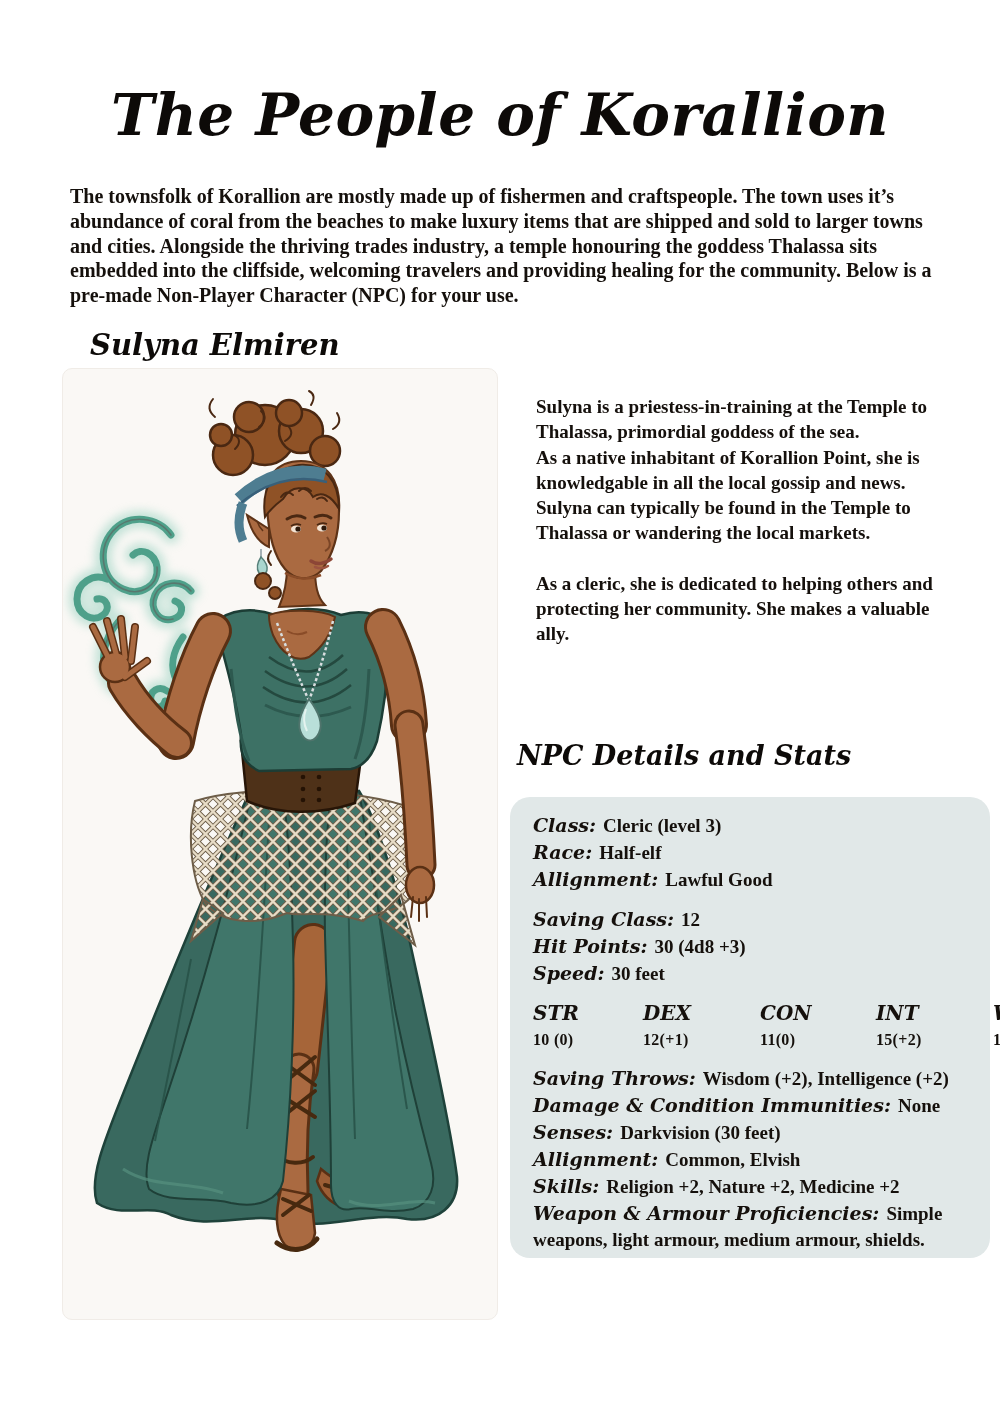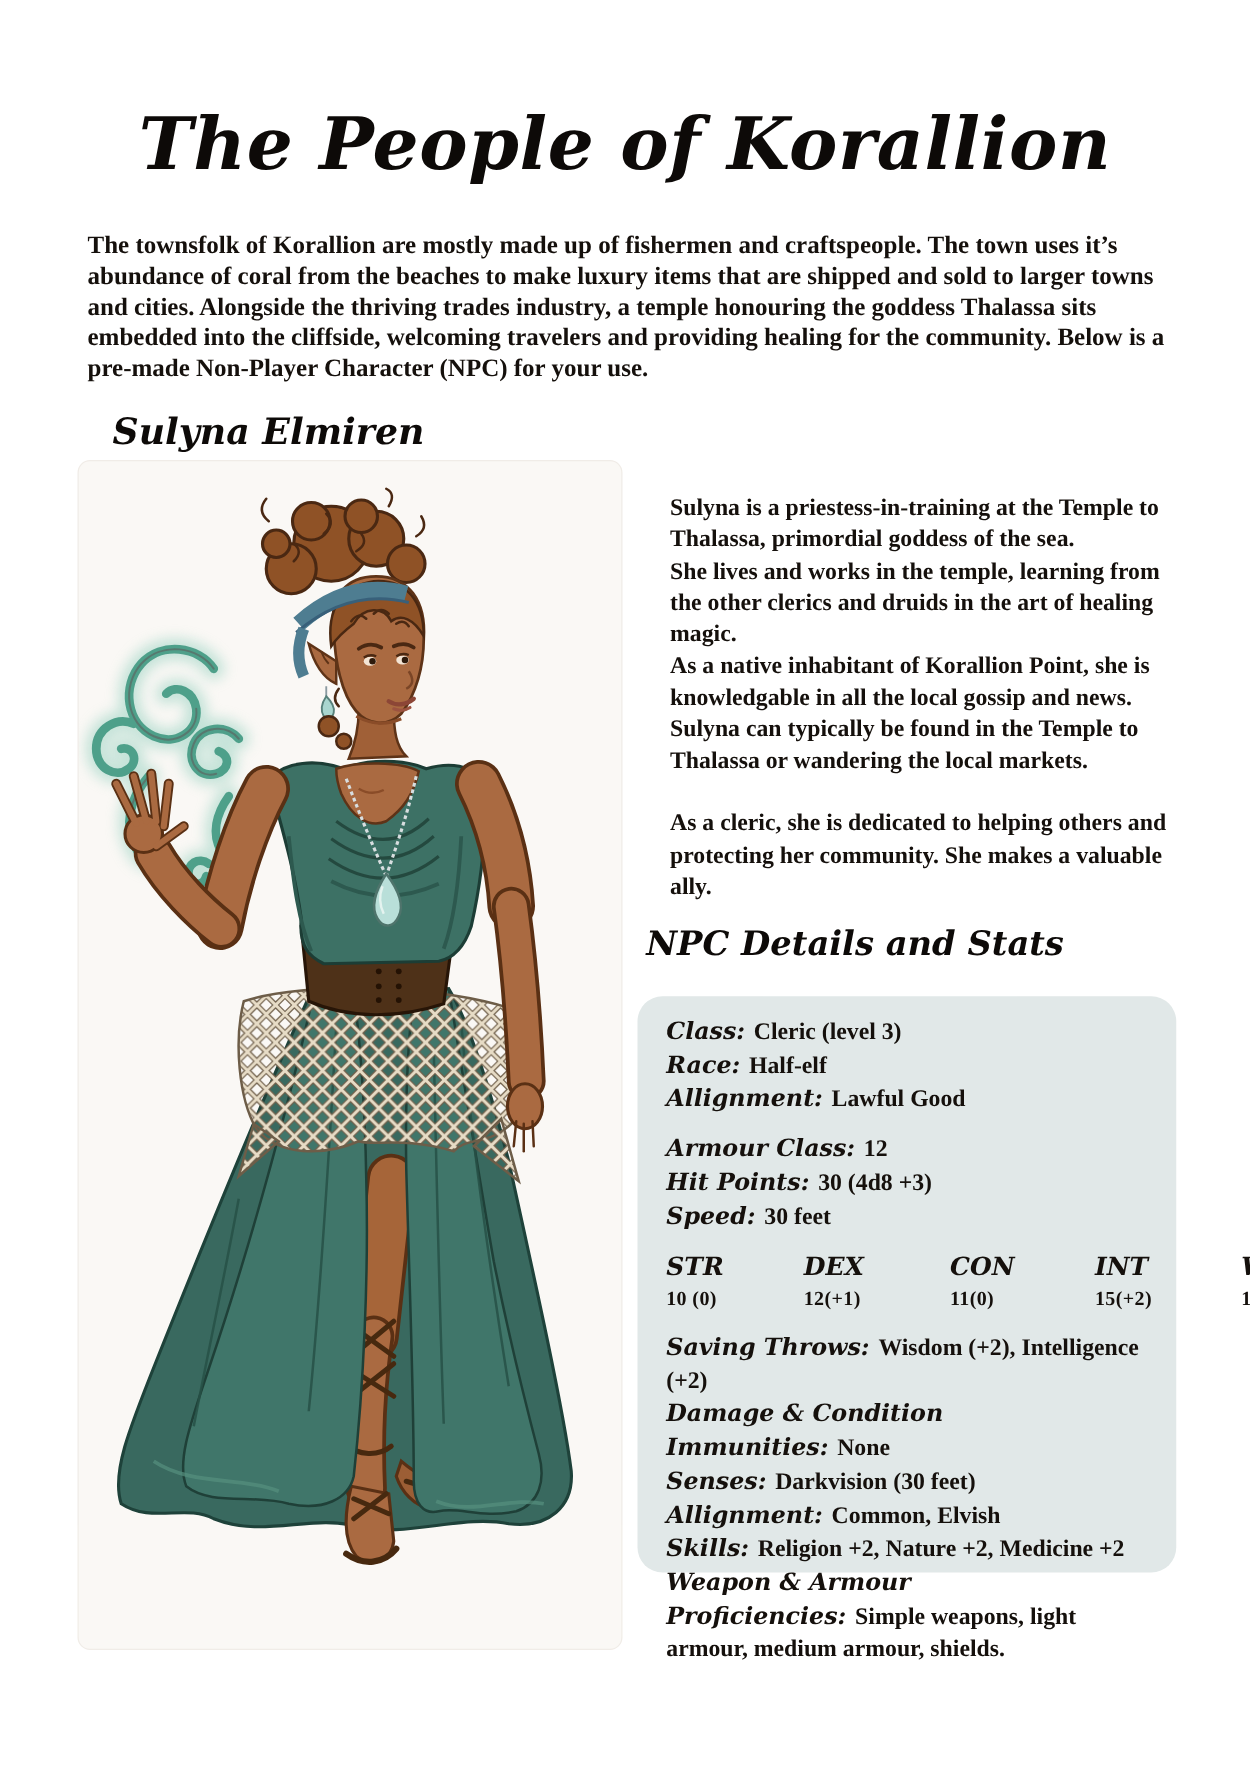--- a/index.html
+++ b/index.html
@@ -57,21 +57,21 @@
   .bio p { margin:0; }
   .bio p.second-block { margin-top:25px; }
 
   .npc-heading {
     position:absolute; left:517px; top:740px;
     font-size:27px; color:#0d0a08;
   }
 
   .stat-box {
     position:absolute; left:510px; top:797px;
-    width:431px; height:461px;
+    width:480px; height:461px;
     background:#e1e8e8;
     border-radius:20px;
     box-sizing:border-box;
     padding:15px 18px 0 23px;
     font-size:19px; line-height:26px;
   }
   .group { margin-bottom:13px; }
   .stat-line { white-space:normal; }
   .stat-label { font-size:19px; margin-right:7px; }
   .stat-value { font-weight:600; }
@@ -301,36 +301,35 @@
           <path d="M248,192 C254,196 262,195 268,190" fill="none" stroke="#8c4636" stroke-width="3.5" stroke-linecap="round"></path>
           <path d="M252,198 Q259,201 265,197" fill="none" stroke="#9c5340" stroke-width="2.5" stroke-linecap="round"></path>
           <path d="M222,204 Q240,214 258,206" fill="none" stroke="#8a4c28" stroke-width="2.5"></path>
         </g>
       </g>
     </svg>
   </div>
 
   <div class="bio">
     <p>Sulyna is a priestess-in-training at the Temple to Thalassa, primordial goddess of the sea.</p>
-    <p>She lives and works in the temple, learning from the other clerics and druids in the art of healing magic.</p>
     <p>As a native inhabitant of Korallion Point, she is knowledgable in all the local gossip and news. Sulyna can typically be found in the Temple to Thalassa or wandering the local markets.</p>
     <p class="second-block">As a cleric, she is dedicated to helping others and protecting her community. She makes a valuable ally.</p>
   </div>
 
   <div class="npc-heading cal">NPC Details and Stats</div>
 
   <div class="stat-box">
     <div class="group">
       <div class="stat-line"><span class="stat-label cal">Class:</span><span class="stat-value">Cleric (level 3)</span></div>
       <div class="stat-line"><span class="stat-label cal">Race:</span><span class="stat-value">Half-elf</span></div>
       <div class="stat-line"><span class="stat-label cal">Allignment:</span><span class="stat-value">Lawful Good</span></div>
     </div>
 
     <div class="group">
-      <div class="stat-line"><span class="stat-label cal">Armour Class:</span><span class="stat-value">12</span></div>
+      <div class="stat-line"><span class="stat-label cal">Saving Class:</span><span class="stat-value">12</span></div>
       <div class="stat-line"><span class="stat-label cal">Hit Points:</span><span class="stat-value">30 (4d8 +3)</span></div>
       <div class="stat-line"><span class="stat-label cal">Speed:</span><span class="stat-value">30 feet</span></div>
     </div>
 
     <div class="group">
       <div class="ab-grid">
         <span class="ab-h cal">STR</span>
         <span class="ab-h cal">DEX</span>
         <span class="ab-h cal">CON</span>
         <span class="ab-h cal">INT</span>

